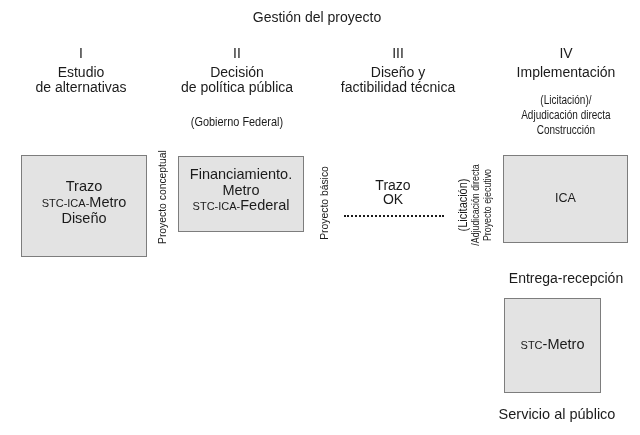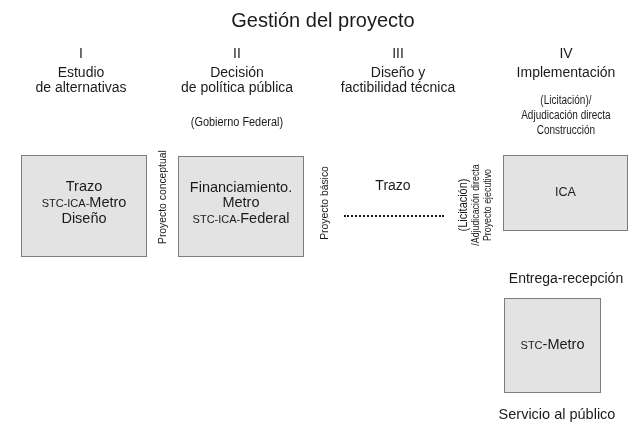--- a/index.html
+++ b/index.html
@@ -3,21 +3,21 @@
 <meta charset="utf-8">
 <style>
   html,body { margin:0; padding:0; background:#ffffff; }
   .canvas {
     position:relative; width:640px; height:435px; background:#ffffff;
     font-family:"Liberation Sans","DejaVu Sans",sans-serif;
     color:var(--text,#1b1b1b); overflow:hidden;
   }
   .abs { position:absolute; }
   .ctr { text-align:center; }
-  .title { top:9px; left:223px; width:200px; font-size:20px; }
+  .title { top:9px; left:217px; width:200px; font-size:14px; }
   .col-head { width:170px; }
   .numeral { font-size:14px; margin-bottom:4px; }
   .col-name { font-size:14px; line-height:15px; }
   .cond-block { display:inline-block; transform:scaleX(0.84); transform-origin:center; white-space:nowrap; }
   .col-sub { font-size:13px; line-height:15px; }
   .col4-sub { font-size:12.5px; line-height:15px; transform:scaleX(0.8); }
   .gbox {
     background:var(--box-fill,#e3e3e3); border:1.4px solid var(--box-border,#7d7d7d);
     display:flex; flex-direction:column; align-items:center; justify-content:center;
     text-align:center; font-size:14.5px; line-height:15.5px; box-sizing:border-box;
@@ -75,46 +75,47 @@
         <div>Construcción</div>
       </div>
     </div>
   </div>
 
   <div class="abs gbox" style="left:21px; top:155px; width:126px; height:102px; padding-bottom:6px;">
     <div>Trazo</div>
     <div><span class="sc">STC-ICA-</span><span>Metro Diseño</span></div>
   </div>
 
-  <div class="abs gbox" style="left:178px; top:156px; width:126px; height:101px; padding-bottom:6px;">
+  <div class="abs gbox" style="left:178px; top:156px; width:126px; height:76px; padding-bottom:6px;">
     <div>Financiamiento.</div>
     <div>Metro</div>
     <div><span class="sc">STC-ICA-</span><span>Federal</span></div>
   </div>
 
-  <div class="abs gbox" style="left:503px; top:155px; width:125px; height:76px; font-size:12.5px;">
+  <div class="abs gbox" style="left:503px; top:155px; width:125px; height:88px; font-size:12.5px;">
     <div>ICA</div>
   </div>
 
   <div class="abs gbox" style="left:504px; top:298px; width:97px; height:95px;">
     <div><span class="sc">STC</span><span>-Metro</span></div>
   </div>
 
   <div class="abs rot rot-single" style="left:112px; top:193px;">Proyecto conceptual</div>
 
   <div class="abs rot rot-single" style="left:274px; top:197px;">Proyecto básico</div>
 
   <div class="abs rot rot-multi" style="left:419px; top:186px;">
     <div class="lic1">(Licitación)</div>
     <div class="lic2">/Adjudicación directa</div>
     <div class="lic2">Proyecto ejecutivo</div>
   </div>
 
   <div class="abs ctr trazo-ok">
     <div>Trazo</div>
+    <div>OK</div>
   </div>
   <div class="abs dotline"></div>
 
   <div class="abs ctr caption" style="left:486px; top:270px; width:160px;">Entrega-recepción</div>
 
   <div class="abs ctr caption" style="left:472px; top:406px; width:170px; font-size:14.5px;">Servicio al público</div>
 
 </div>
 
 </body></html>

